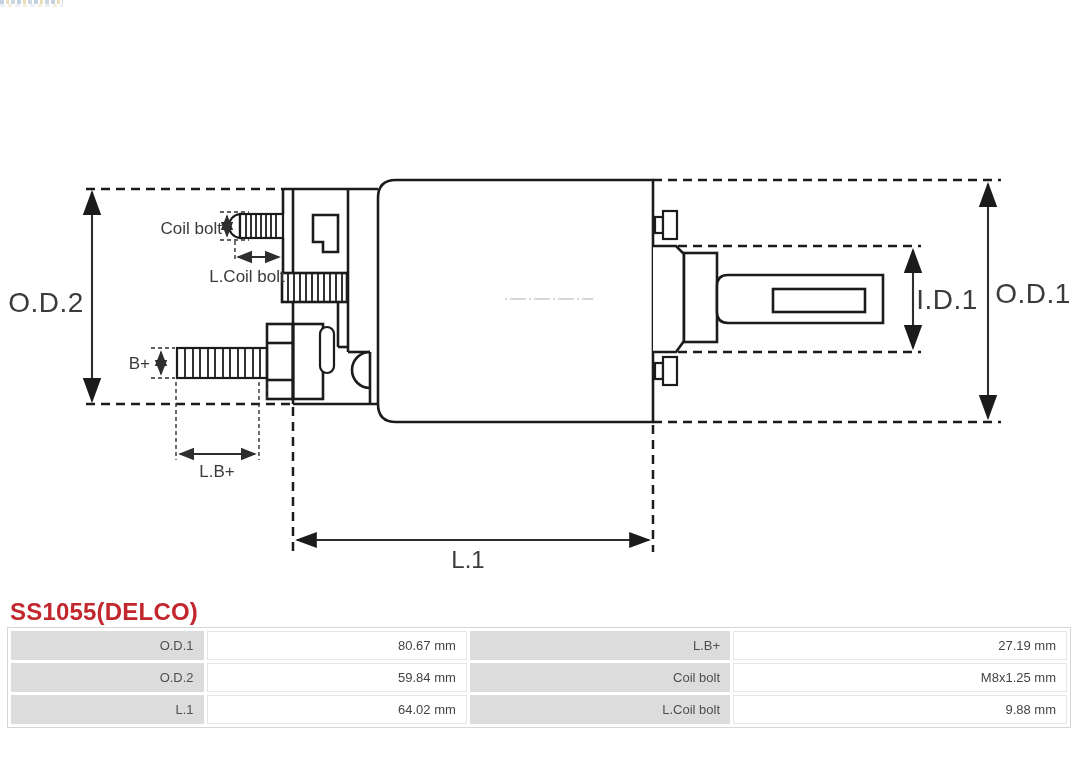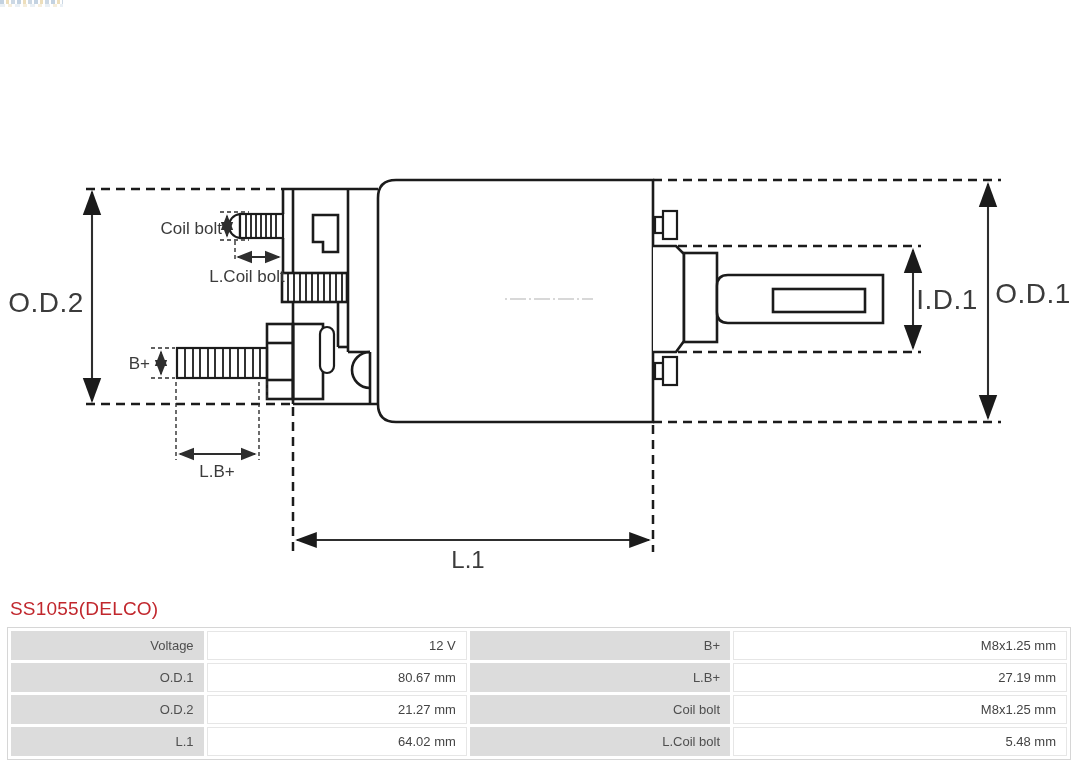--- a/index.html
+++ b/index.html
@@ -23,21 +23,21 @@
   .dashS{stroke:var(--dim_line);stroke-width:1.4;fill:none;stroke-dasharray:4 3;}
   .dim{stroke:var(--dim_line);stroke-width:1.8;fill:none;}
   .dimL{stroke:var(--dim_line);stroke-width:2.1;fill:none;}
   .centerline{stroke:var(--centerline_gray);stroke-width:1.6;fill:none;stroke-dasharray:2 3 16 3;}
   .lab{fill:var(--dim_text);font-family:"Liberation Sans",sans-serif;}
   .lab-big{font-size:28px;letter-spacing:.5px;}
   .lab-mid{font-size:24px;}
   .lab-sm{font-size:17px;}
 
   
-  .part-title{position:absolute;left:10px;top:598px;font-size:19px;font-weight:400;
+  .part-title{position:absolute;left:10px;top:598px;font-size:24px;font-weight:700;
     color:var(--title_red);letter-spacing:.2px;}
   .spec-table{position:absolute;left:7px;top:627px;width:1064px;
     border-collapse:separate;border-spacing:3px;background:#ffffff;
     border:1px solid #d6d6d6;table-layout:fixed;}
   .spec-table td{height:27px;font-size:13px;padding:0 10px 0 4px;text-align:right;
     color:var(--table_text);vertical-align:middle;white-space:nowrap;}
   .spec-table td.lbl{background:var(--cell_gray);color:#4f4f4f;}
   .spec-table td.val{background:#ffffff;border:1px solid #e6e6e6;color:#444444;}
   .c1{width:188px;}.c2{width:254px;}.c3{width:254px;}.c4{width:326px;}
 </style>
@@ -192,39 +192,33 @@
 
   <table class="spec-table">
     <colgroup>
         <col class="c1">
         <col class="c2">
         <col class="c3">
         <col class="c4">
       </colgroup>
     <tbody>
       <tr>
-        <td class="lbl">Voltage</td>
-        <td class="val">12 V</td>
-        <td class="lbl">B+</td>
-        <td class="val">M8x1.25 mm</td>
-      </tr>
-      <tr>
         <td class="lbl">O.D.1</td>
         <td class="val">80.67 mm</td>
         <td class="lbl">L.B+</td>
         <td class="val">27.19 mm</td>
       </tr>
       <tr>
         <td class="lbl">O.D.2</td>
-        <td class="val">21.27 mm</td>
+        <td class="val">59.84 mm</td>
         <td class="lbl">Coil bolt</td>
         <td class="val">M8x1.25 mm</td>
       </tr>
       <tr>
         <td class="lbl">L.1</td>
         <td class="val">64.02 mm</td>
         <td class="lbl">L.Coil bolt</td>
-        <td class="val">5.48 mm</td>
+        <td class="val">9.88 mm</td>
       </tr>
     </tbody>
   </table>
 
 </div>
 
 </body></html>

